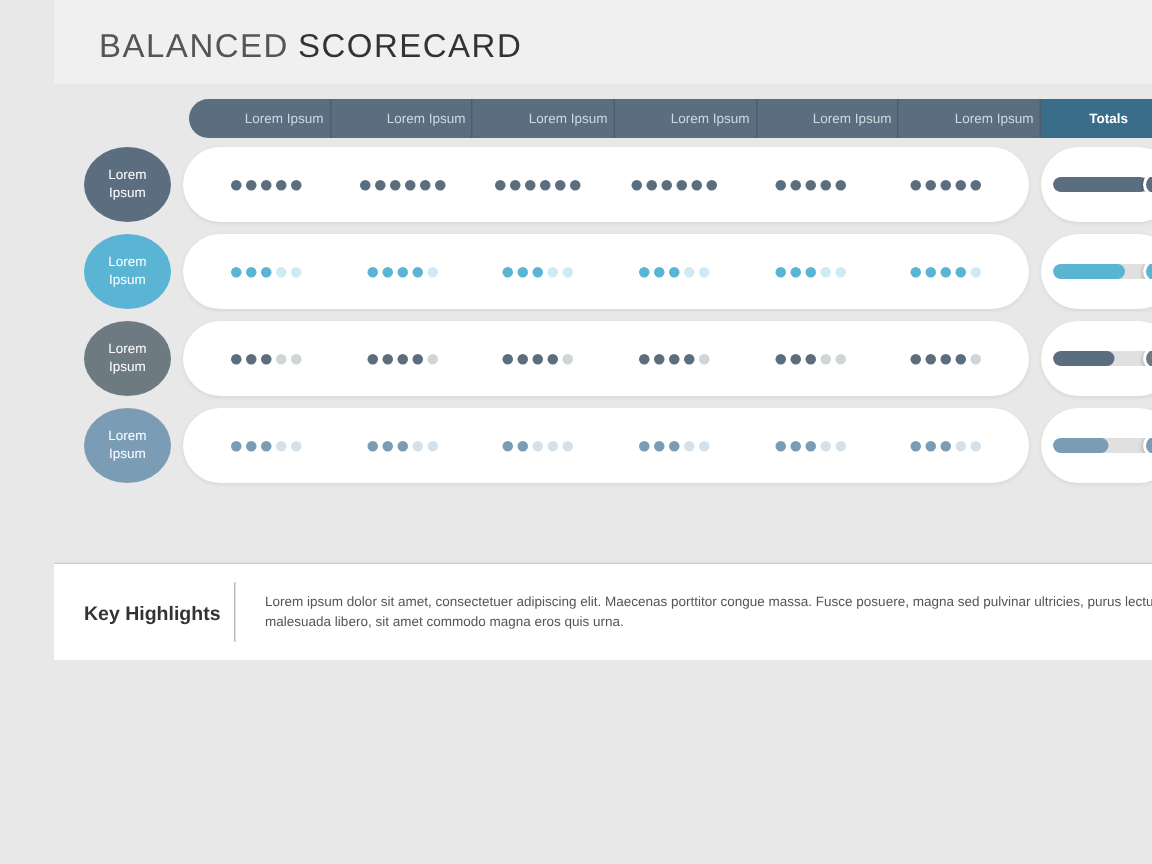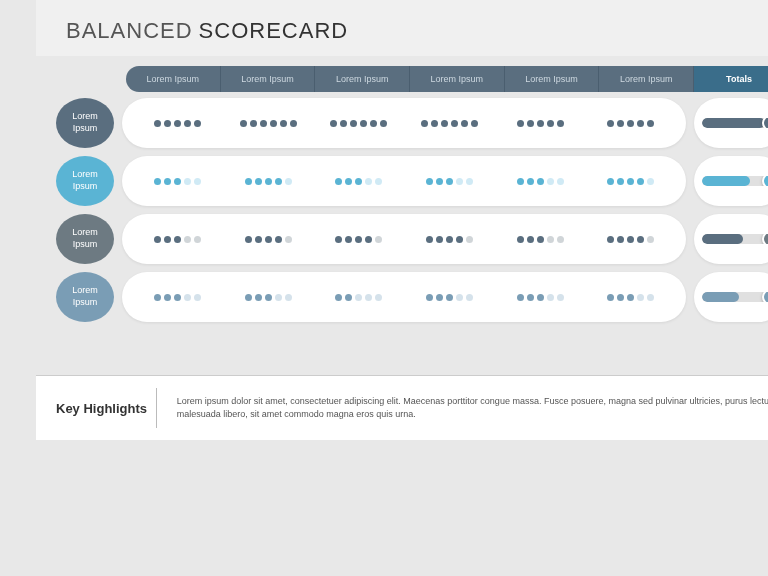--- a/index.html
+++ b/index.html
@@ -75,21 +75,21 @@
     .header-cols {
       flex: 1;
       display: flex;
       background: #5a6e7f;
       border-radius: 20px;
       overflow: hidden;
     }
 
     .header-cell {
       flex: 1;
-      text-align: center;
+      text-align: right;
       padding: 8px 4px;
       font-size: 9px;
       color: #cdd8e0;
       border-right: 1px solid #4a5e6f;
     }
 
     .header-cell:last-child {
       border-right: none;
     }
 

